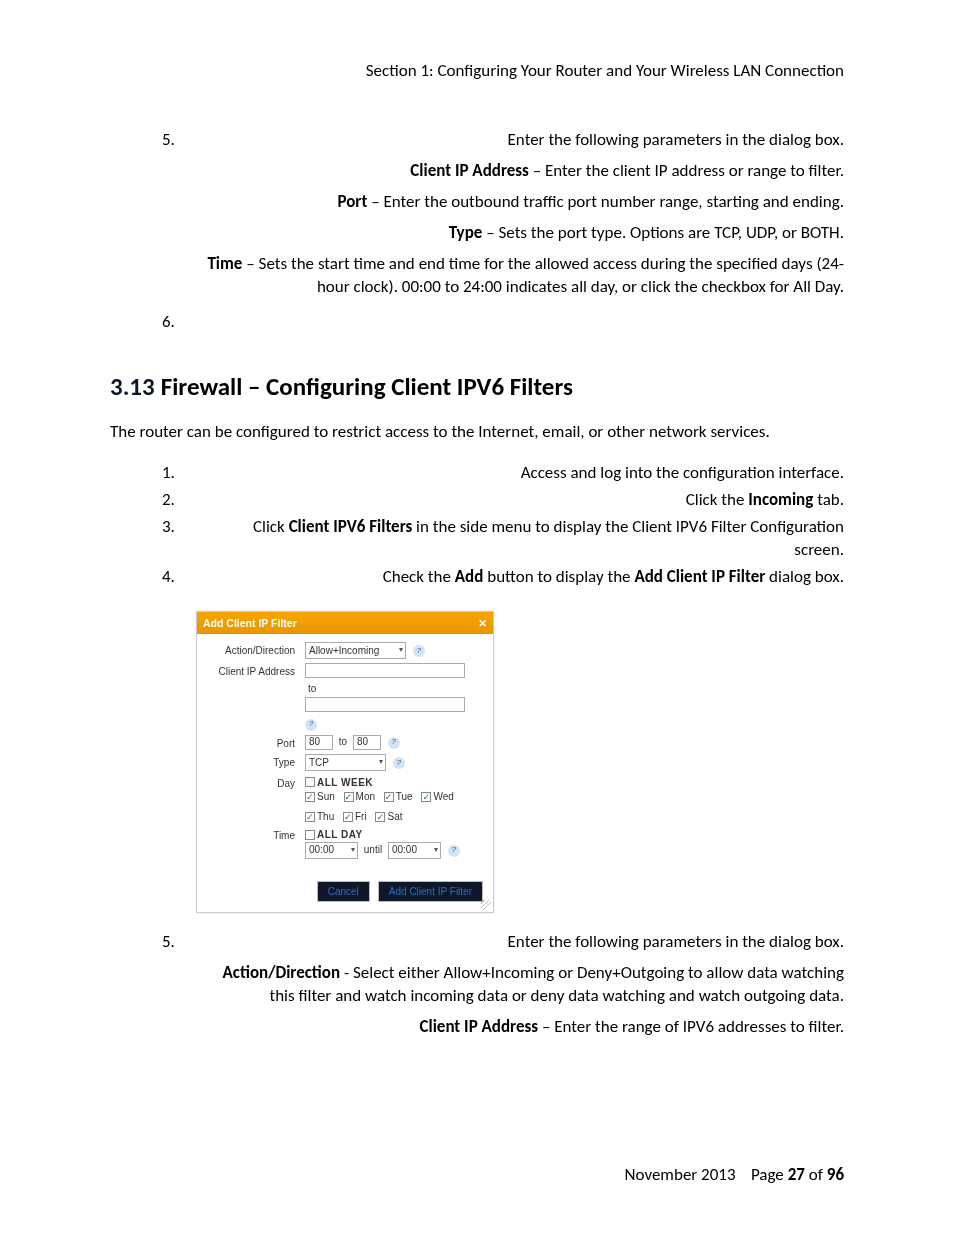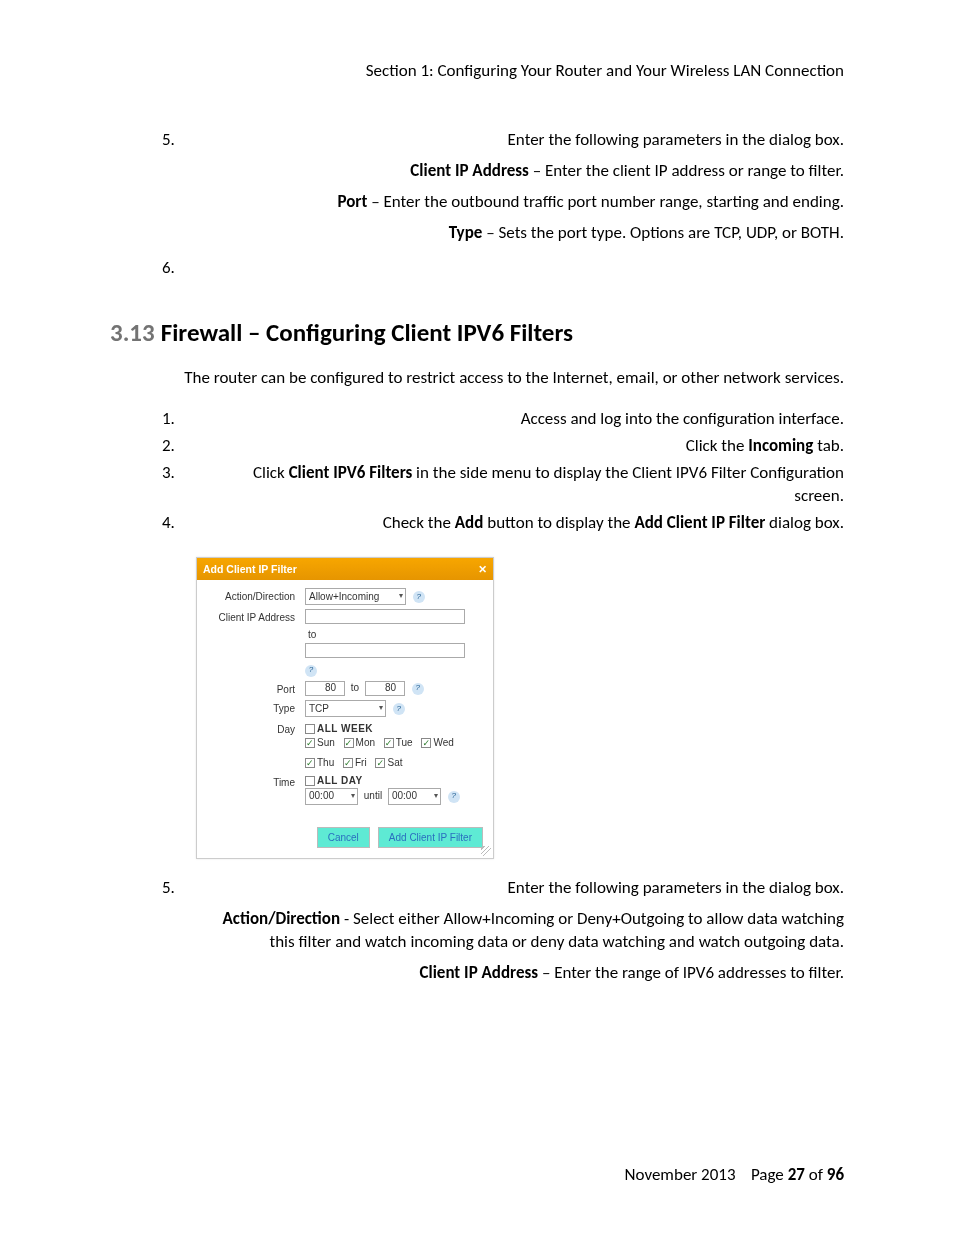--- a/index.html
+++ b/index.html
@@ -51,31 +51,30 @@
   }
   .heading {
     display: flex;
     align-items: baseline;
     margin-top: 36px;
     margin-bottom: 18px;
   }
   .heading-num {
     font-size: 25px;
     font-weight: bold;
-    color: #737373;
+    color: #0f172a;
     margin-right: 6px;
   }
   .heading-title {
     font-size: 25px;
     font-weight: bold;
     color: #000000;
   }
   .body-para {
     margin: 0 0 18px 0;
-    text-align: right;
   }
   .body-para-half {
     margin: 0 0 6px 0;
   }
   .dialog-wrap {
     margin: 22px 0 12px 86px;
   }
   .dialog {
     width: 296px;
     border: 1px solid #ccc;
@@ -129,21 +128,21 @@
     position: absolute;
     right: 2px;
     font-size: 8px;
     color: #555;
   }
   .inp {
     border: 1px solid #aaa;
     background: #fff;
     height: 15px;
     font-size: 10px;
-    padding: 0 19px;
+    padding: 0 3px;
     display: inline-flex;
     align-items: center;
     box-sizing: border-box;
   }
   .help {
     display: inline-flex;
     width: 12px;
     height: 12px;
     border-radius: 6px;
     background: #d0e4f5;
@@ -179,21 +178,21 @@
   }
   .cb-label.bold { font-weight: bold; letter-spacing: 0.5px; }
   .dialog-footer {
     display: flex;
     justify-content: flex-end;
     gap: 8px;
     padding: 8px 10px 10px 10px;
   }
   .dbtn {
     border: 1px solid #bbb;
-    background: #5eead4;
+    background: #0f172a;
     color: #2a6fbf;
     font-size: 10px;
     padding: 3px 10px;
     cursor: pointer;
   }
   .resize-grip {
     position: absolute;
     right: 2px; bottom: 2px;
     width: 10px; height: 10px;
     background:
@@ -220,20 +219,21 @@
 
   <div class="content">
 
     <div class="ol-item">
       <div class="ol-num">5.</div>
       <div class="ol-body">
         <div>Enter the following parameters in the dialog box.</div>
         <div class="param"><b>Client IP Address</b><span> – Enter the client IP address or range to filter.</span></div>
         <div class="param"><b>Port</b><span> – Enter the outbound traffic port number range, starting and ending.</span></div>
         <div class="param"><b>Type</b><span> – Sets the port type.  Options are TCP, UDP, or BOTH.</span></div>
+        <div class="param"><b>Time</b><span> – Sets the start time and end time for the allowed access during the specified days (24-hour clock).  00:00 to 24:00 indicates all day, or click the checkbox for All Day.</span></div>
       </div>
     </div>
 
     <div class="ol-item">
       <div class="ol-num">6.</div>
     </div>
 
     <div class="heading">
       <span class="heading-num">3.13</span>
       <span class="heading-title">Firewall – Configuring Client IPV6 Filters</span>

